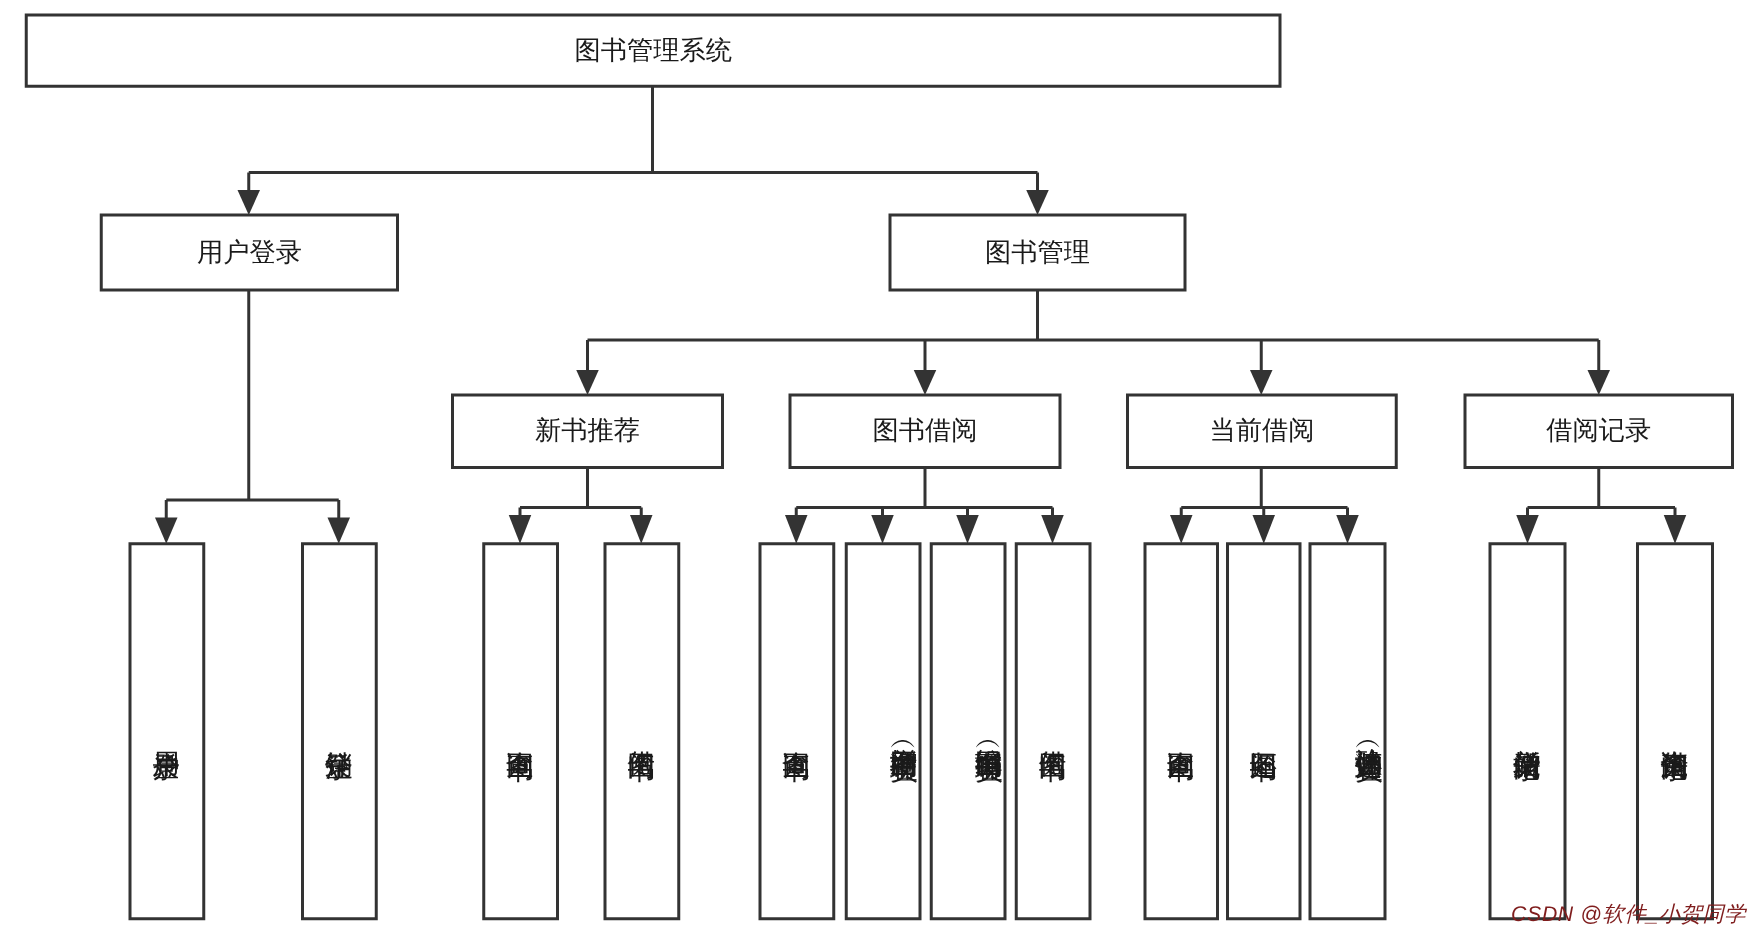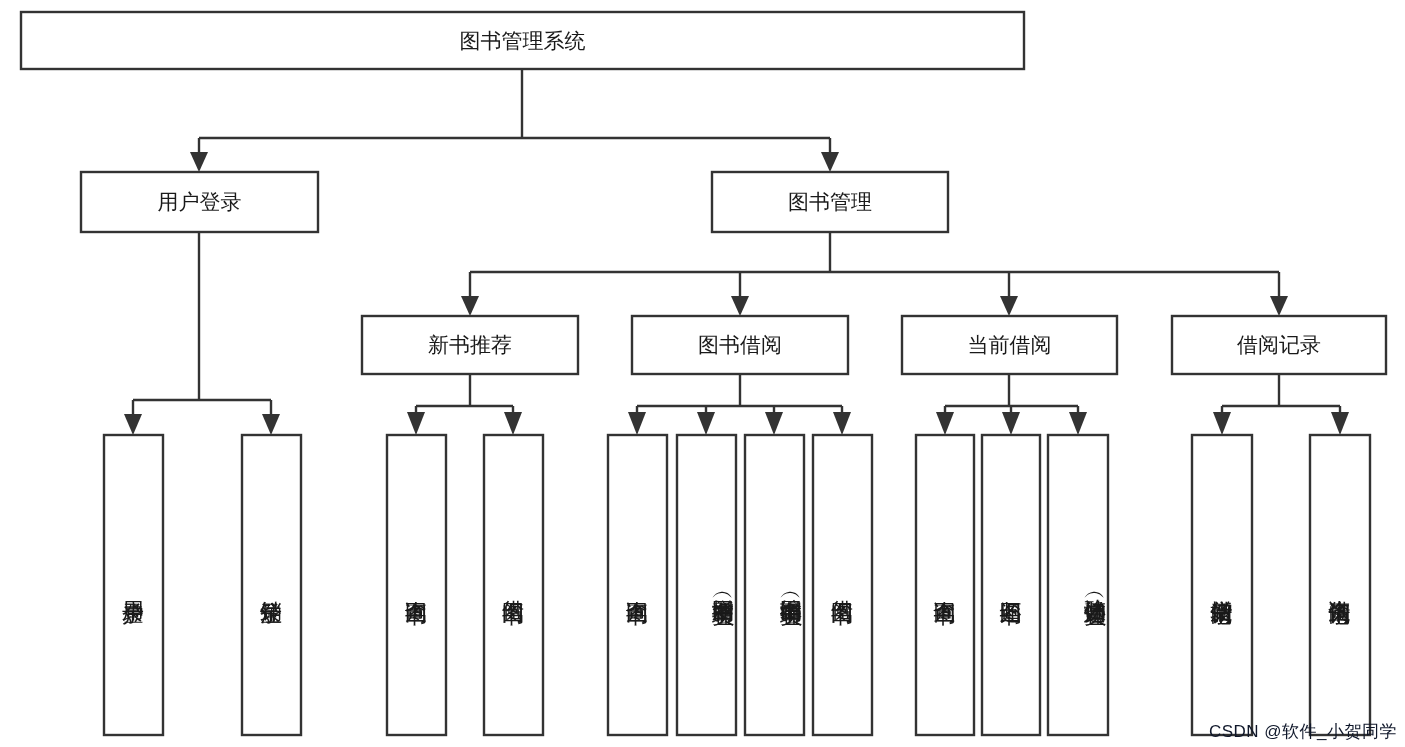--- a/index.html
+++ b/index.html
@@ -63,23 +63,24 @@
     text-align: center;
     white-space: nowrap;
     pointer-events: none;
   }
   #watermark {
     position: absolute;
     right: 8px;
     bottom: 4px;
     font-family: "Liberation Sans", "DejaVu Sans", sans-serif;
     font-size: 17px;
-    color: #0f172a;
+    color: #7f1d1d;
     letter-spacing: 0.5px;
     white-space: nowrap;
+    font-style: italic;
   }
 </style>
 </head>
 <body>
 
 <div id="diagram-root">
 
   <svg id="tree-svg" viewBox="0 0 1405 747">
     <defs>
       <marker id="arrow" viewBox="0 0 12 12" refX="6" refY="11" markerWidth="11" markerHeight="11" orient="auto-start-reverse" markerUnits="userSpaceOnUse">

